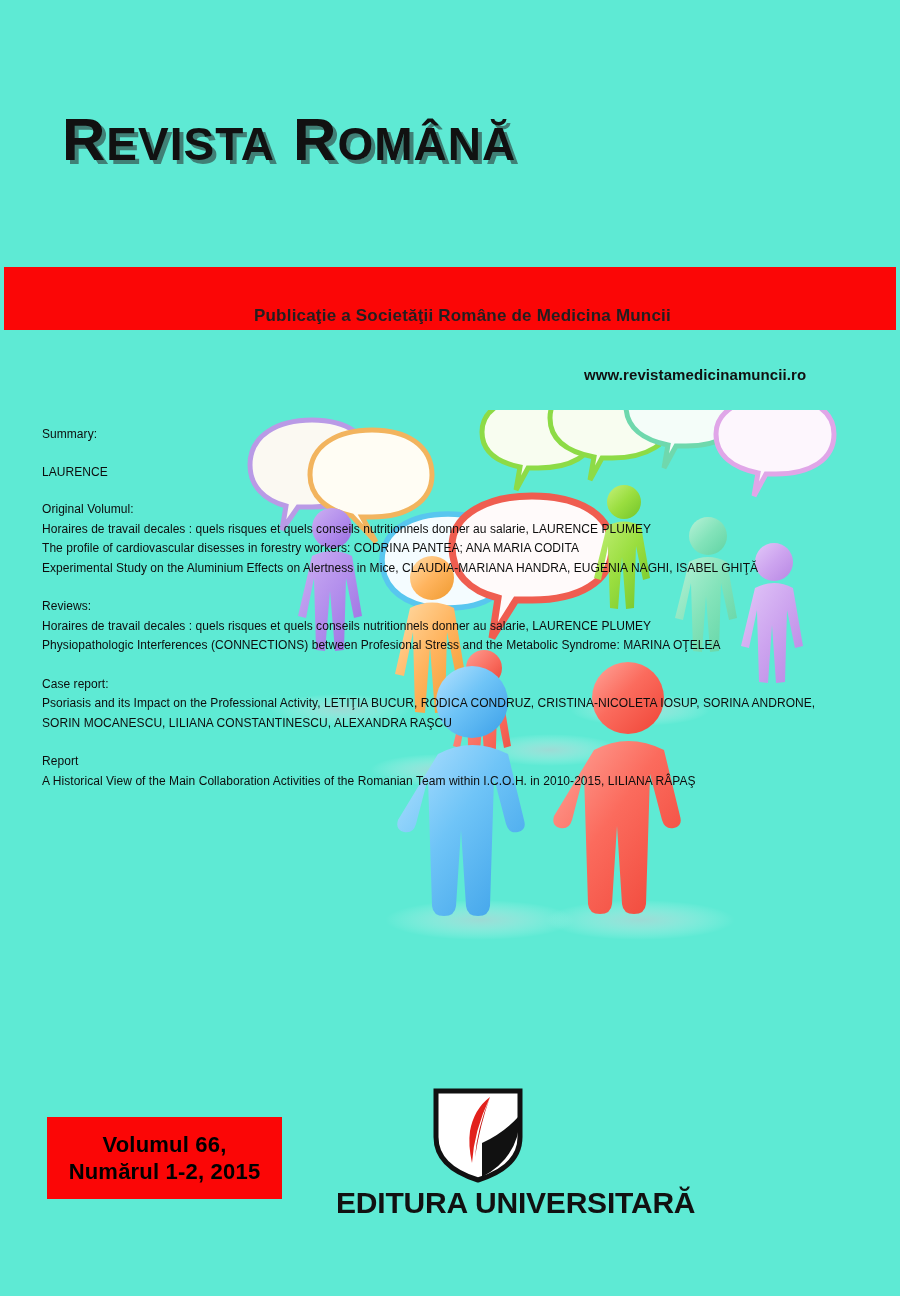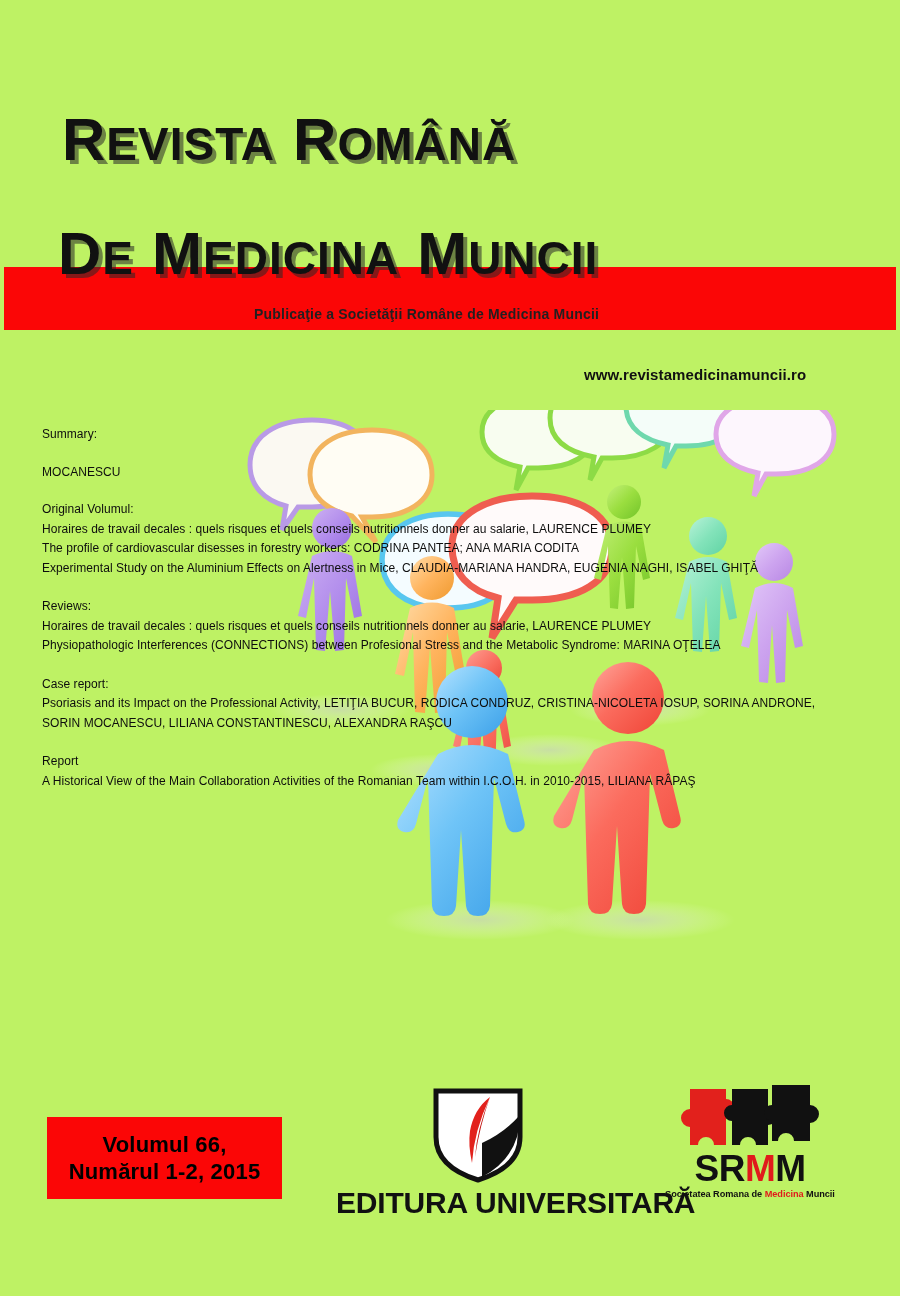--- a/index.html
+++ b/index.html
@@ -7,21 +7,21 @@
     padding: 0;
     background: #ffffff;
   }
   body {
     font-family: "Liberation Sans", sans-serif;
   }
   #cover {
     position: relative;
     width: 900px;
     height: 1296px;
-    background: #bef264;
+    background: #5eead4;
     overflow: hidden;
   }
 
   
   .masthead { position: absolute; left: 0; top: 0; width: 900px; height: 360px; }
 
   .red-band {
     position: absolute;
     left: 4px; top: 267px;
     width: 892px; height: 63px;
@@ -39,21 +39,21 @@
     line-height: 1;
   }
   .title-1 { left: 62px; top: 110px; font-size: 60px; }
   .title-2 { left: 58px; top: 224px; font-size: 60px; }
   .title-line .small { font-size: 46px; }
   .title-line .gap { display: inline-block; width: 18px; }
 
   .pub-subtitle {
     position: absolute;
     left: 254px; top: 306px;
-    font-size: 14px;
+    font-size: 17px;
     font-weight: bold;
     color: #231f20;
     letter-spacing: .2px;
     white-space: nowrap;
   }
 
   .site-url {
     position: absolute;
     left: 584px; top: 336px;
     font-size: 15px;
@@ -147,23 +147,20 @@
 
 <div id="cover">
 
   <div class="masthead">
     <div class="red-band"></div>
 
     <div class="title-line title-1">
       <span>R</span><span class="small">EVISTA</span><span class="gap"></span><span>R</span><span class="small">OMÂNĂ</span>
     </div>
 
-    <div class="title-line title-2">
-      <span>D</span><span class="small">E</span><span class="gap"></span><span>M</span><span class="small">EDICINA</span><span class="gap"></span><span>M</span><span class="small">UNCII</span>
-    </div>
 
     <div class="pub-subtitle">Publicaţie a Societăţii Române de Medicina Muncii</div>
     <div class="site-url">www.revistamedicinamuncii.ro</div>
   </div>
 
   <div class="illustration">
     <svg viewBox="0 0 660 560" xmlns="http://www.w3.org/2000/svg">
       <defs>
         <linearGradient id="gPur" x1="0" y1="0" x2="1" y2="1">
           <stop offset="0%" stop-color="#cdb0f2"></stop>
@@ -313,21 +310,21 @@
                  l-4 130 q-1 10 -12 10 q-11 0 -12 -10 l-5 -78
                  l-5 78 q-1 10 -12 10 q-11 0 -12 -10
                  l-4 -130 l-12 46 q-3 10 -12 8 q-9 -2 -6 -12 z" fill="url(#gRed)"></path>
       </g>
     </svg>
   </div>
 
   <div class="toc">
     <span class="head">Summary:</span>
     <div class="spacer-sm"></div>
-    <span class="head">MOCANESCU</span>
+    <span class="head">LAURENCE</span>
     <div class="spacer-sm"></div>
 
     <span class="head">Original Volumul:</span>
     <span class="entry">Horaires de travail decales : quels risques et quels conseils nutritionnels donner au salarie, LAURENCE PLUMEY</span>
     <span class="entry">The profile of cardiovascular disesses in forestry workers: CODRINA  PANTEA; ANA MARIA CODITA</span>
     <span class="entry">Experimental Study on the Aluminium Effects on Alertness in Mice, CLAUDIA-MARIANA HANDRA, EUGENIA NAGHI, ISABEL GHIŢĂ</span>
     <div class="spacer"></div>
 
     <span class="head">Reviews:</span>
     <span class="entry">Horaires de travail decales : quels risques et quels conseils nutritionnels donner au salarie, LAURENCE PLUMEY</span>
@@ -352,31 +349,14 @@
       <svg viewBox="0 0 100 98" xmlns="http://www.w3.org/2000/svg">
         <path d="M8 6 L92 6 L92 52 Q92 82 50 95 Q8 82 8 52 Z" fill="#ffffff" stroke="#111111" stroke-width="5"></path>
         <path d="M92 30 Q92 72 54 92 L54 58 Q76 48 92 30 Z" fill="#111111"></path>
         <path d="M62 12 Q46 46 44 78 Q40 60 42 46 Q46 24 62 12 Z" fill="#e2211c"></path>
         <path d="M62 12 Q52 40 47 72 Q49 44 62 12 Z" fill="#c21410"></path>
       </svg>
     </div>
     <div class="eu-text">EDITURA UNIVERSITARĂ</div>
   </div>
 
-  <div class="srmm-logo">
-    <div class="srmm-mark">
-      <svg viewBox="0 0 152 68" xmlns="http://www.w3.org/2000/svg">
-
-        <path d="M16 6 H52 V16 a8 8 0 0 1 0 16 V62 H40 a8 8 0 0 0 -16 0 H16 V44
-                 a9 9 0 0 1 0 -18 Z" fill="#e2211c"></path>
-
-        <path d="M58 6 H94 V24 a9 9 0 0 1 0 18 V62 H82 a8 8 0 0 0 -16 0 H58 V38
-                 a8 8 0 0 1 0 -16 Z" fill="#111111"></path>
-
-        <path d="M98 2 H136 V22 a9 9 0 0 1 0 18 V58 H120 a8 8 0 0 0 -16 0 H98 V38
-                 a8 8 0 0 1 0 -16 Z" fill="#111111"></path>
-      </svg>
-    </div>
-    <div class="srmm-word"><span>SR</span><span class="r">M</span><span>M</span></div>
-    <div class="srmm-sub"><span>Societatea Romana de </span><span class="r">Medicina</span><span> Muncii</span></div>
-  </div>
 
 </div>
 
 </body></html>

